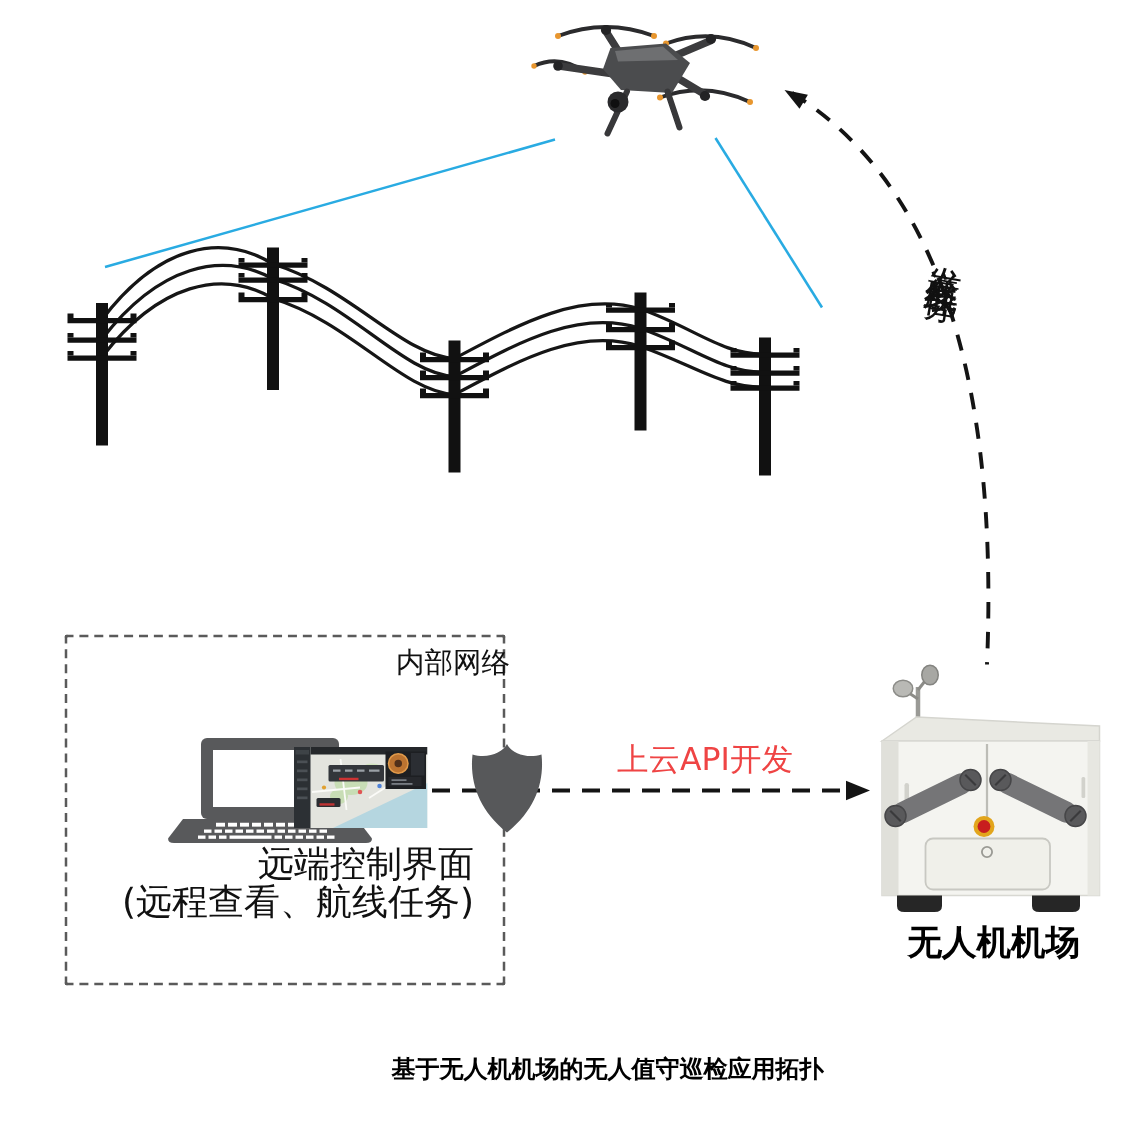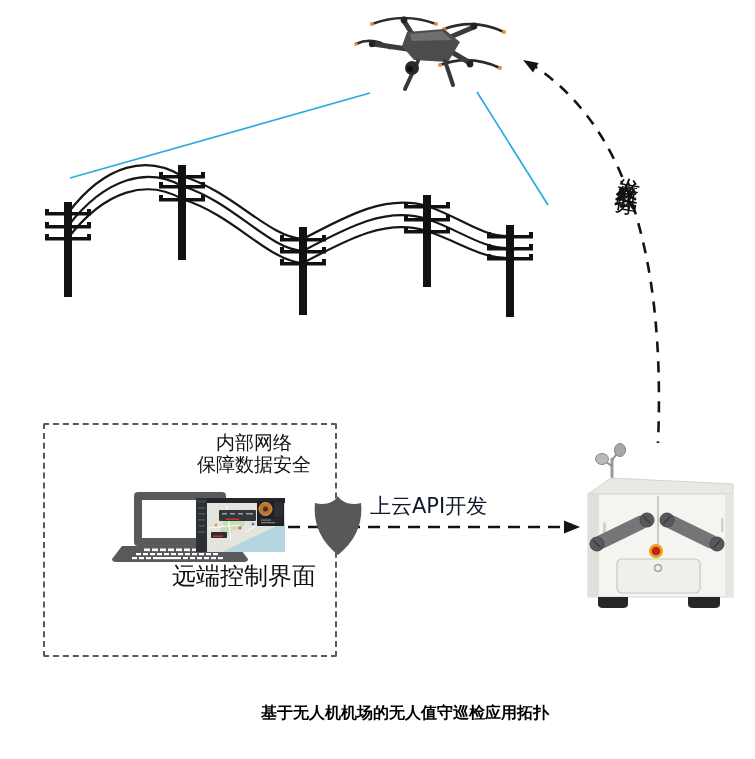--- a/index.html
+++ b/index.html
@@ -4,21 +4,21 @@
 <style>
   html,body { margin:0; padding:0; background:#fff; }
   .canvas {
     position:relative; width:755px; height:759px; background:#ffffff;
     font-family:"DejaVu Sans", sans-serif; color:#1a1a1a; overflow:hidden;
   }
   .abs { position:absolute; }
   svg { display:block; }
   .note-text { font-size:19px; line-height:22px; text-align:center; color:#111; }
   .caption-text { font-size:24px; line-height:24px; text-align:right; color:#111; }
-  .link-label { font-size:21px; text-align:left; color:#0f172a; white-space:nowrap; }
+  .link-label { font-size:21px; text-align:center; color:#ef4444; white-space:nowrap; }
   .dock-label { font-size:23px; font-weight:bold; text-align:center; color:#000; white-space:nowrap; }
   .diagram-title { font-size:16px; font-weight:bold; text-align:center; color:#000; white-space:nowrap; }
   .vertical-label {
     font-size:23px; color:#111; writing-mode:vertical-rl; text-orientation:upright;
     letter-spacing:3px; transform:rotate(10deg); transform-origin:top center; line-height:1;
   }
   .control-box {
     border:2px dashed #5a5a5a; border-radius:2px; background:transparent;
   }
 </style>
@@ -154,22 +154,21 @@
     </g>
 
     <circle cx="60" cy="64" r="7" fill="#2a2a2c"></circle>
     <circle cx="58" cy="65" r="3" fill="#0f0f10"></circle>
   </svg>
 
   <div class="abs vertical-label" style="left:622px; top:160px; z-index:4;">发送航线任务</div>
 
   <div class="abs control-box" style="left:43px; top:423px; width:290px; height:230px; z-index:1;"></div>
 
-  <div class="abs note-text" style="left:168px; top:431px; width:172px; z-index:2;">内部网络</div>
-  <div class="abs note-text" style="left:168px; top:453px; width:172px; z-index:2;">保障数据安全</div>
+  <div class="abs note-text" style="left:168px; top:431px; width:172px; z-index:2;text-align:right;">内部网络</div>
 
   <svg class="abs" style="left:112px; top:492px; z-index:2;" width="136" height="72" viewBox="0 0 136 72">
     <rect x="22" y="0" width="92" height="54" rx="4" fill="#58595B"></rect>
     <rect x="30" y="8" width="76" height="38" fill="#ffffff"></rect>
     <path d="M10 54 L126 54 L136 67 Q136 70 132 70 L4 70 Q0 70 0 67 Z" fill="#58595B"></path>
     <g fill="#ffffff">
       <rect x="32" y="56.5" width="6" height="2.6"></rect>
         <rect x="40" y="56.5" width="6" height="2.6"></rect>
       <rect x="48" y="56.5" width="6" height="2.6"></rect>
         <rect x="56" y="56.5" width="6" height="2.6"></rect>
@@ -242,20 +241,21 @@
     <rect x="63" y="20" width="22" height="6" fill="#26282c"></rect>
     <g fill="#777c82">
       <rect x="65" y="21.5" width="10" height="1.2"></rect>
         <rect x="65" y="24" width="14" height="1.2"></rect>
     </g>
     <rect x="15" y="34" width="16" height="6" rx="1" fill="#2a2d31"></rect>
     <rect x="17" y="37.5" width="10" height="1.6" fill="#c03333"></rect>
   </svg>
 
   <div class="abs caption-text" style="left:58px; top:564px; width:258px; z-index:2;">远端控制界面</div>
+  <div class="abs caption-text" style="left:58px; top:589px; width:258px; z-index:2;">(远程查看、航线任务)</div>
 
   <svg class="abs" style="left:312px; top:495px; z-index:4;" width="52" height="62" viewBox="0 0 52 62">
     <path d="M26 1 C23 7 13 11 3 8 C1 26 7 45 26 60 C45 45 51 26 49 8 C39 11 29 7 26 1 Z" fill="#57585A"></path>
   </svg>
 
   <div class="abs link-label" style="left:370px; top:492px; width:200px; z-index:2;">上云API开发</div>
 
   <svg class="abs" style="left:583px; top:438px; z-index:2;" width="152" height="172" viewBox="0 0 152 172">
 
     <g>
@@ -302,16 +302,17 @@
 
     <rect x="34" y="121" width="83" height="34" rx="5" fill="#f0f0ea" stroke="#c8c8c2" stroke-width="1.2"></rect>
     <circle cx="75" cy="130" r="3.4" fill="none" stroke="#9a9a94" stroke-width="1.2"></circle>
 
     <g fill="#262626">
       <path d="M15 159 h30 v7 q0 4 -5 4 h-20 q-5 0 -5 -4 Z"></path>
       <path d="M105 159 h32 v7 q0 4 -5 4 h-22 q-5 0 -5 -4 Z"></path>
     </g>
   </svg>
 
+  <div class="abs dock-label" style="left:590px; top:613px; width:145px; z-index:2;">无人机机场</div>
 
   <div class="abs diagram-title" style="left:55px; top:703px; width:700px; z-index:2;">基于无人机机场的无人值守巡检应用拓扑</div>
 
 </div>
 
 </body></html>

